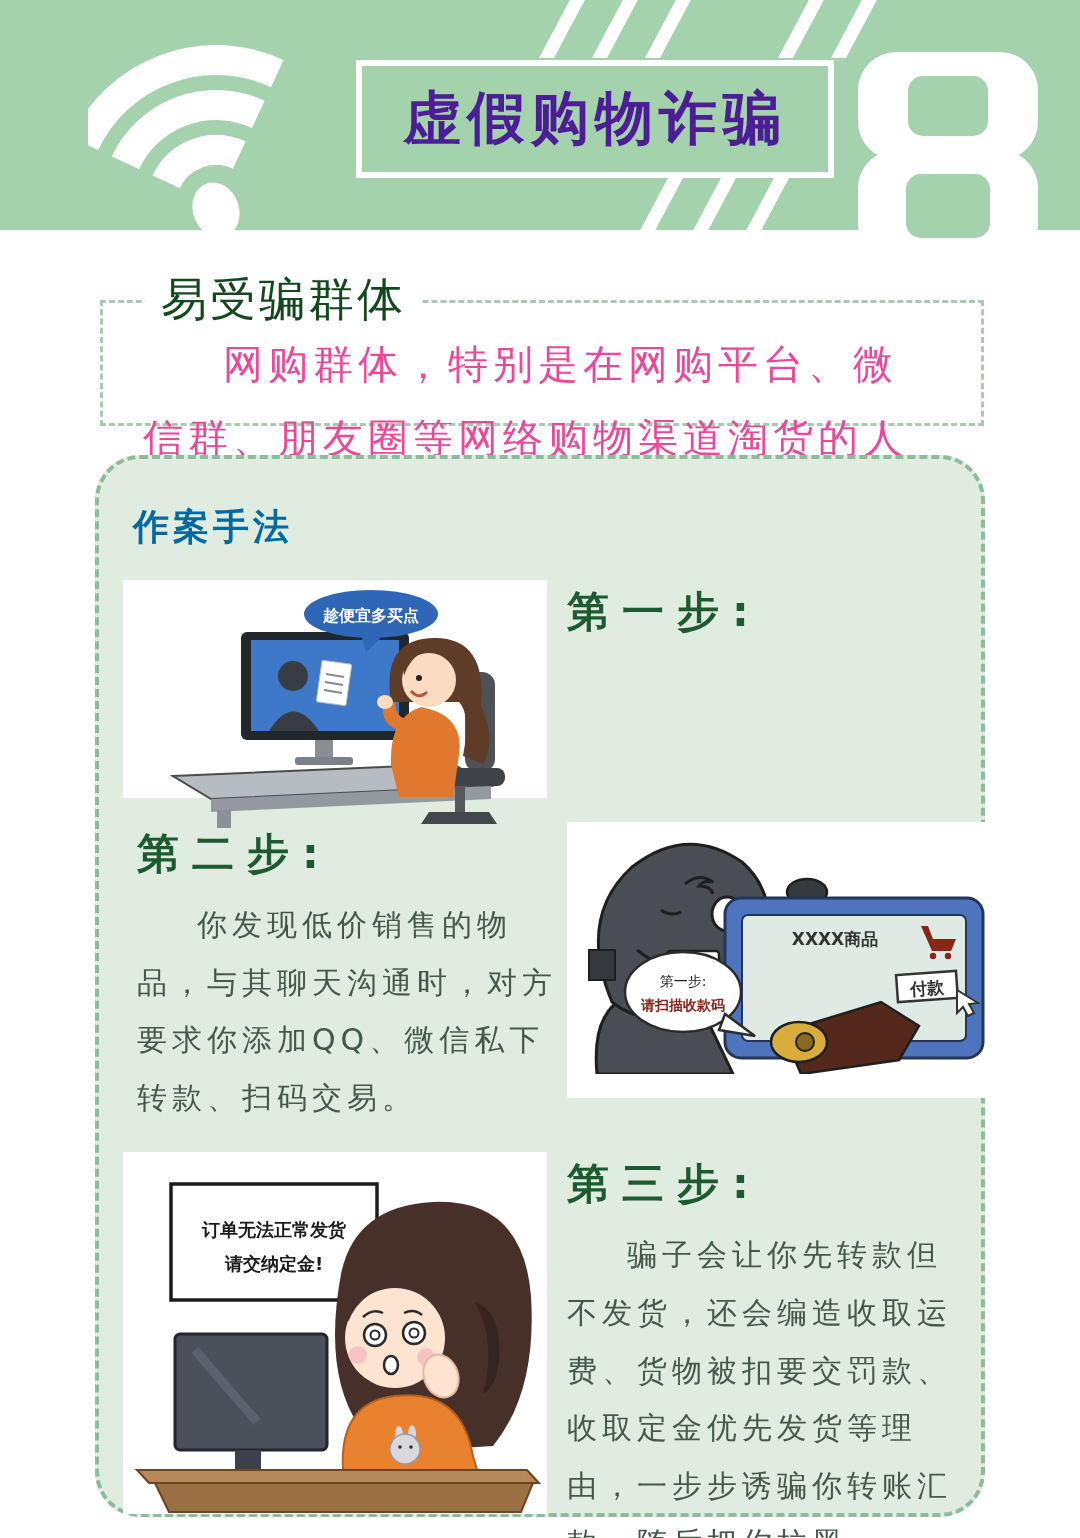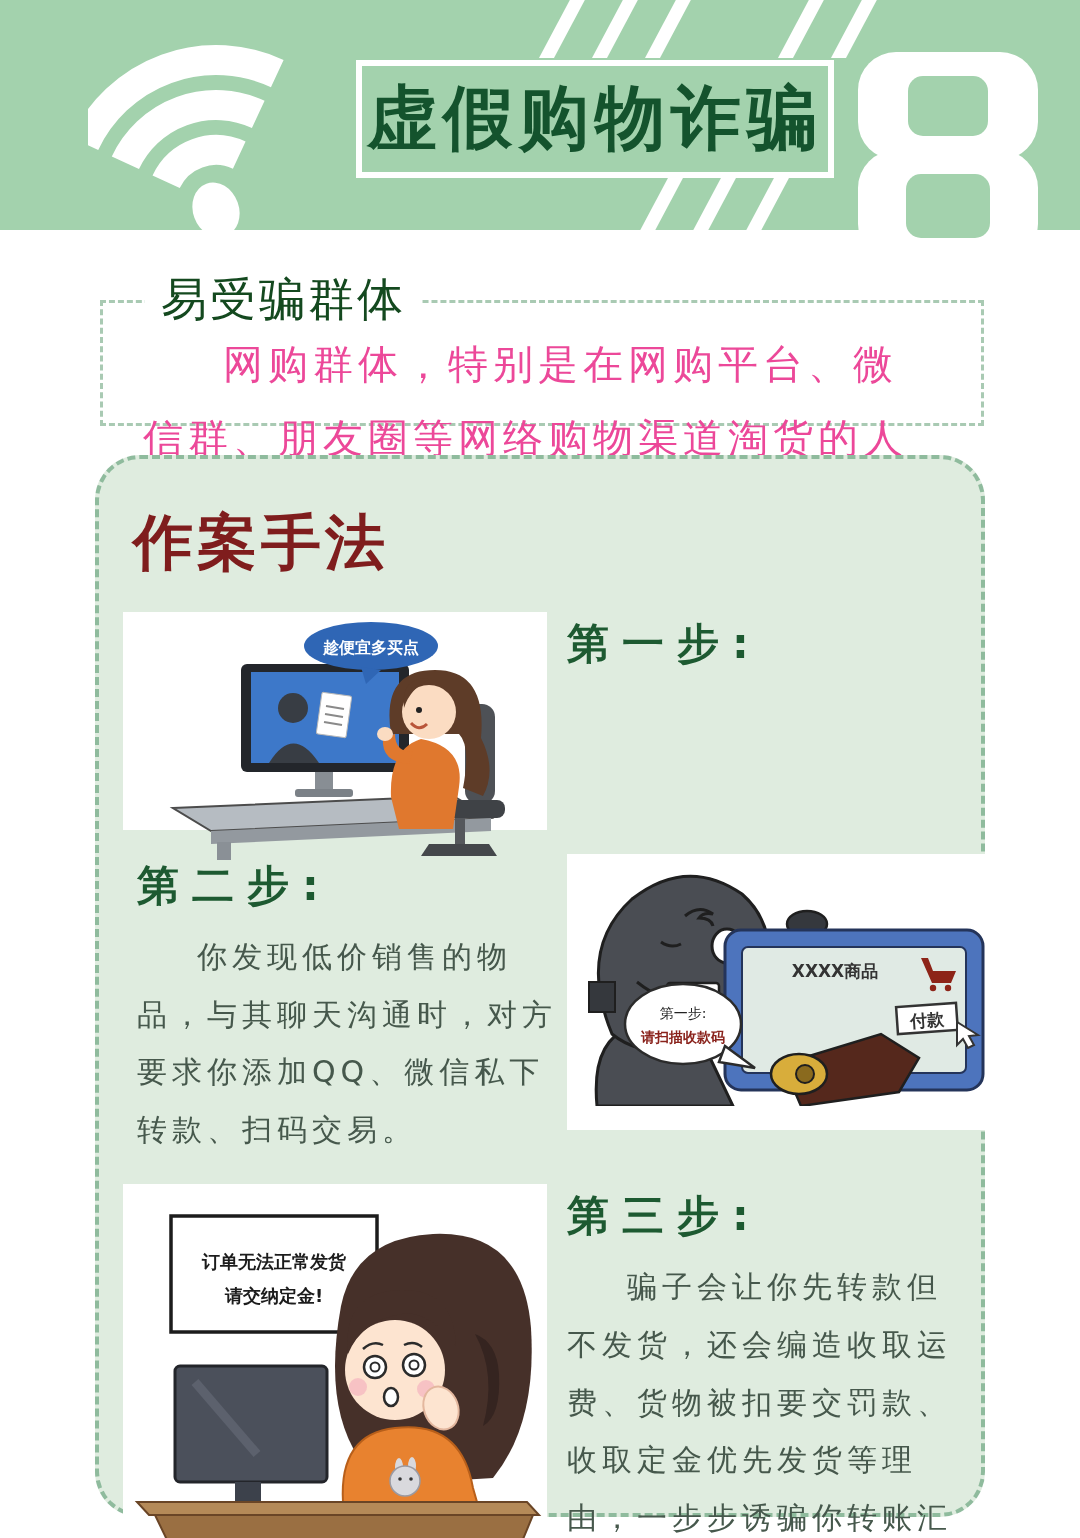--- a/index.html
+++ b/index.html
@@ -5,41 +5,41 @@
   html,body{margin:0;padding:0;background:#ffffff;}
   .page{position:relative;width:1080px;height:1538px;background:#ffffff;overflow:hidden;
         font-family:"DejaVu Sans","Liberation Sans",sans-serif;}
 
   
   .header{position:absolute;left:0;top:0;width:1080px;height:230px;background:#a3d2ad;}
   .wifi{position:absolute;left:88px;top:10px;}
   .title-box{position:absolute;left:356px;top:60px;width:478px;height:118px;
              border:6px solid #ffffff;box-sizing:border-box;display:flex;
              align-items:center;justify-content:center;}
-  .title-box span{color:#14532d;font-size:70px;font-weight:900;letter-spacing:6px;white-space:nowrap;}
+  .title-box span{color:#4c1d95;font-size:58px;font-weight:900;letter-spacing:6px;white-space:nowrap;}
   .slash{position:absolute;width:15px;height:64px;background:#ffffff;transform:skewX(-28deg);}
   .s1{left:556px;top:-6px;} .s2{left:609px;top:-6px;} .s3{left:662px;top:-6px;}
   .s4{left:795px;top:-6px;} .s5{left:848px;top:-6px;}
   .s6{left:652px;top:176px;} .s7{left:705px;top:176px;} .s8{left:758px;top:176px;}
   .badge8{position:absolute;left:858px;top:52px;}
   .sr{position:absolute;width:1px;height:1px;overflow:hidden;clip:rect(0 0 0 0);}
 
   
   .vuln{position:absolute;left:100px;top:300px;width:884px;height:126px;
         border:3px dashed #a9cab3;box-sizing:border-box;}
   .vuln h2{position:absolute;left:42px;top:-34px;margin:0;background:#ffffff;
            padding:0 16px;font-size:46px;font-weight:400;color:#14491f;letter-spacing:3px;}
   .vuln p{margin:24px 40px 0 40px;font-size:40px;line-height:1.85;letter-spacing:5px;
           color:#ec4899;text-indent:2em;}
 
   
   .methods{position:absolute;left:95px;top:455px;width:890px;height:1062px;
            background:#dfecdf;border:4px dashed #8fbb9d;border-radius:45px;
            box-sizing:border-box;padding:0 12px 0 24px;}
-  .methods h2{margin:44px 0 11px 10px;font-size:60px;font-weight:900;color:#7f1d1d;letter-spacing:4px;}
+  .methods h2{margin:44px 0 11px 10px;font-size:36px;font-weight:900;color:#0369a1;letter-spacing:4px;}
   .row{display:flex;align-items:flex-start;}
   .row1{margin-top:28px;} .row2{margin-top:24px;} .row3{margin-top:26px;}
   .card{background:#ffffff;flex:none;}
   .card1{width:424px;height:218px;}
   .card2{width:436px;height:276px;margin-left:auto;}
   .card3{width:424px;height:362px;}
   .step{flex:1;min-width:0;}
   .row1 .step{padding-left:20px;} .row2 .step{width:430px;flex:none;padding-left:14px;}
   .row3 .step{padding-left:20px;}
   .step h3{margin:4px 0 14px 0;font-size:42px;font-weight:900;color:#1d5a31;letter-spacing:13px;}

